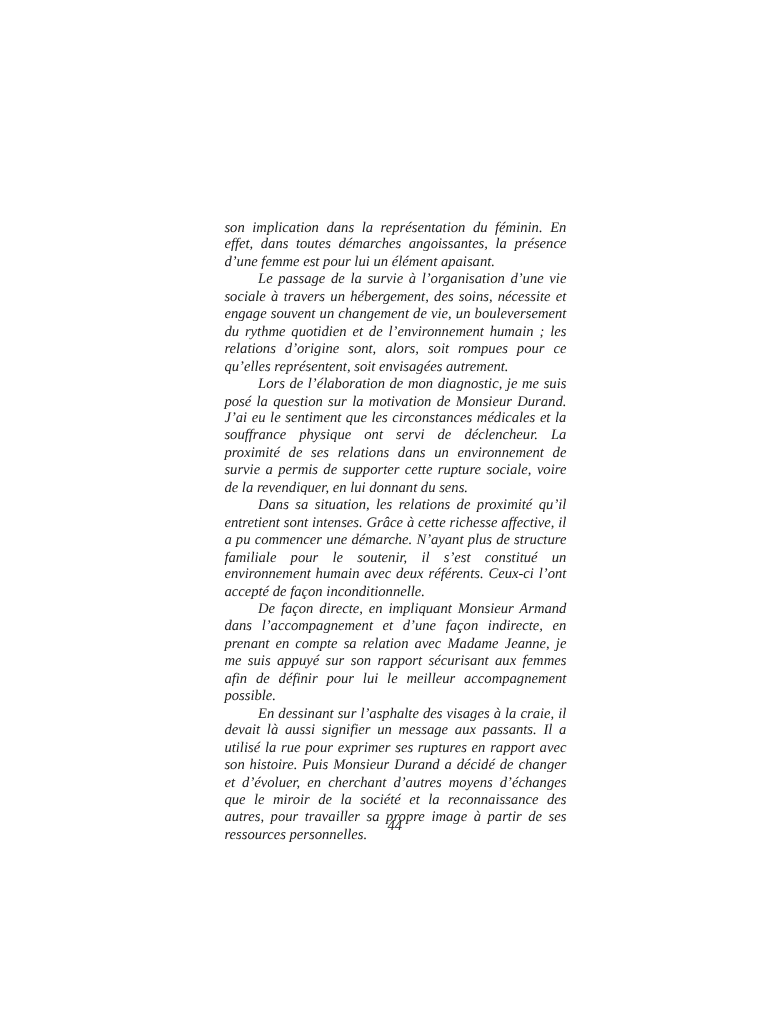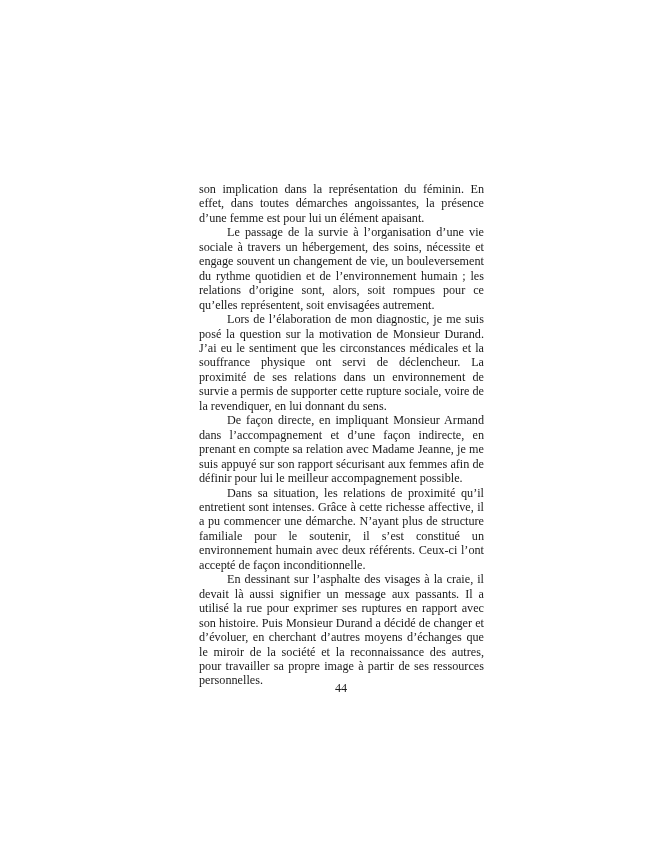--- a/index.html
+++ b/index.html
@@ -8,23 +8,24 @@
       background: #ffffff;
     }
     body {
       width: 650px;
       height: 842px;
       position: relative;
       overflow: hidden;
     }
     .page {
       position: absolute;
-      left: 16px; top: 0;
+      left: 4px; top: 0;
       width: 582px; height: 842px;
       background: #ffffff;
+      font-style: italic;
     }
     .text-block {
       position: absolute;
       left: 183px;
       top: 182px;
       width: 285px;
       font-family: "Liberation Serif", "DejaVu Serif", serif;
       font-size: 12.2px;
       line-height: 14.45px;
       color: #1a1a1a;
@@ -50,18 +51,18 @@
     }
   </style>
 </head>
 <body>
 
 <div class="page">
   <div class="text-block">
     <p>son implication dans la représentation du féminin. En effet, dans toutes démarches angoissantes, la présence d’une femme est pour lui un élément apaisant.</p>
     <p class="indent">Le passage de la survie à l’organisation d’une vie sociale à travers un hébergement, des soins, nécessite et engage souvent un changement de vie, un bouleversement du rythme quotidien et de l’environnement humain ; les relations d’origine sont, alors, soit rompues pour ce qu’elles représentent, soit envisagées autrement.</p>
     <p class="indent">Lors de l’élaboration de mon diagnostic, je me suis posé la question sur la motivation de Monsieur Durand. J’ai eu le sentiment que les circonstances médicales et la souffrance physique ont servi de déclencheur. La proximité de ses relations dans un environnement de survie a permis de supporter cette rupture sociale, voire de la revendiquer, en lui donnant du sens.</p>
+    <p class="indent">Dans sa situation, les relations de proximité qu’il entretient sont intenses. Grâce à cette richesse affective, il a pu commencer une démarche. N’ayant plus de structure familiale pour le soutenir, il s’est constitué un environnement humain avec deux référents. Ceux-ci l’ont accepté de façon inconditionnelle.</p>
     <p class="indent">De façon directe, en impliquant Monsieur Armand dans l’accompagnement et d’une façon indirecte, en prenant en compte sa relation avec Madame Jeanne, je me suis appuyé sur son rapport sécurisant aux femmes afin de définir pour lui le meilleur accompagnement possible.</p>
-    <p class="indent">Dans sa situation, les relations de proximité qu’il entretient sont intenses. Grâce à cette richesse affective, il a pu commencer une démarche. N’ayant plus de structure familiale pour le soutenir, il s’est constitué un environnement humain avec deux référents. Ceux-ci l’ont accepté de façon inconditionnelle.</p>
     <p class="indent">En dessinant sur l’asphalte des visages à la craie, il devait là aussi signifier un message aux passants. Il a utilisé la rue pour exprimer ses ruptures en rapport avec son histoire. Puis Monsieur Durand a décidé de changer et d’évoluer, en cherchant d’autres moyens d’échanges que le miroir de la société et la reconnaissance des autres, pour travailler sa propre image à partir de ses ressources personnelles.</p>
   </div>
   <div class="page-number">44</div>
 </div>
 
 </body></html>

